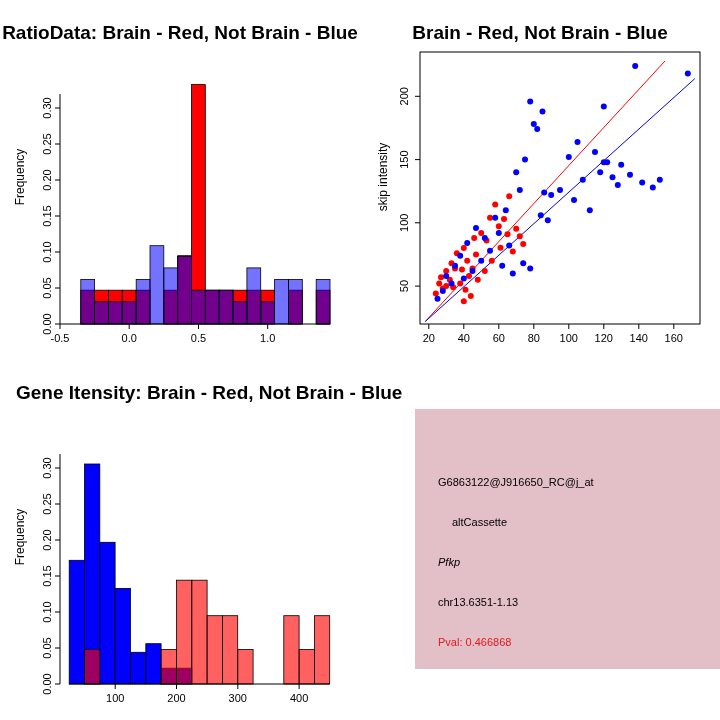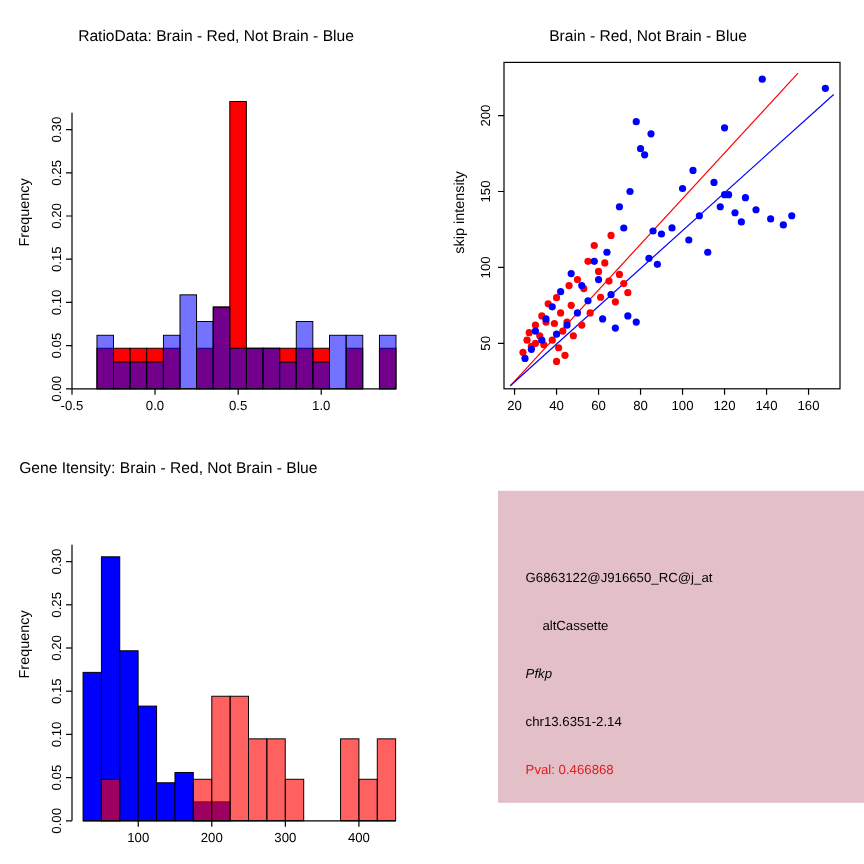--- a/index.html
+++ b/index.html
@@ -6,22 +6,22 @@
   body{
     width:720px;height:720px;
     background:#ffffff;
     font-family:"Liberation Sans", sans-serif;
     color:#000000;
     overflow:hidden;
     position:relative;
   }
   .panel{position:absolute;}
   .title{
-    font-weight:normal;
-    font-size:13px;
+    font-weight:bold;
+    font-size:19px;
     text-align:center;
     white-space:nowrap;
   }
   svg{display:block;}
   .axline{stroke:#000;stroke-width:1;fill:none;}
   .tick{stroke:#000;stroke-width:1;}
   .ticklabel{font-family:"Liberation Sans",sans-serif;font-size:11px;fill:#000;}
   .infobox{
     background:#e3c0c7;
     position:absolute;
@@ -317,15 +317,15 @@
   </svg>
   <div style="position:absolute;left:0;top:345px;width:360px;text-align:center;font-size:12px;margin-top:40px;">Intensity</div>
   <div style="position:absolute;left:-30px;top:170px;width:100px;text-align:center;font-size:12px;transform:rotate(-90deg);">Frequency</div>
 </div>
 
 <div class="panel" style="left:360px;top:360px;width:360px;height:360px;">
   <div class="infobox" style="left:55px;top:49px;width:305px;height:260px;"></div>
   <div class="infotext" style="left:78px;top:116px;">G6863122@J916650_RC@j_at</div>
   <div class="infotext" style="left:92px;top:156px;">altCassette</div>
   <div class="infotext" style="left:78px;top:196px;font-style:italic;">Pfkp</div>
-  <div class="infotext" style="left:78px;top:236px;">chr13.6351-2.14</div>
+  <div class="infotext" style="left:78px;top:236px;">chr13.6351-1.13</div>
   <div class="infotext pval" style="left:78px;top:276px;">Pval: 0.466868</div>
 </div>
 
 </body></html>

